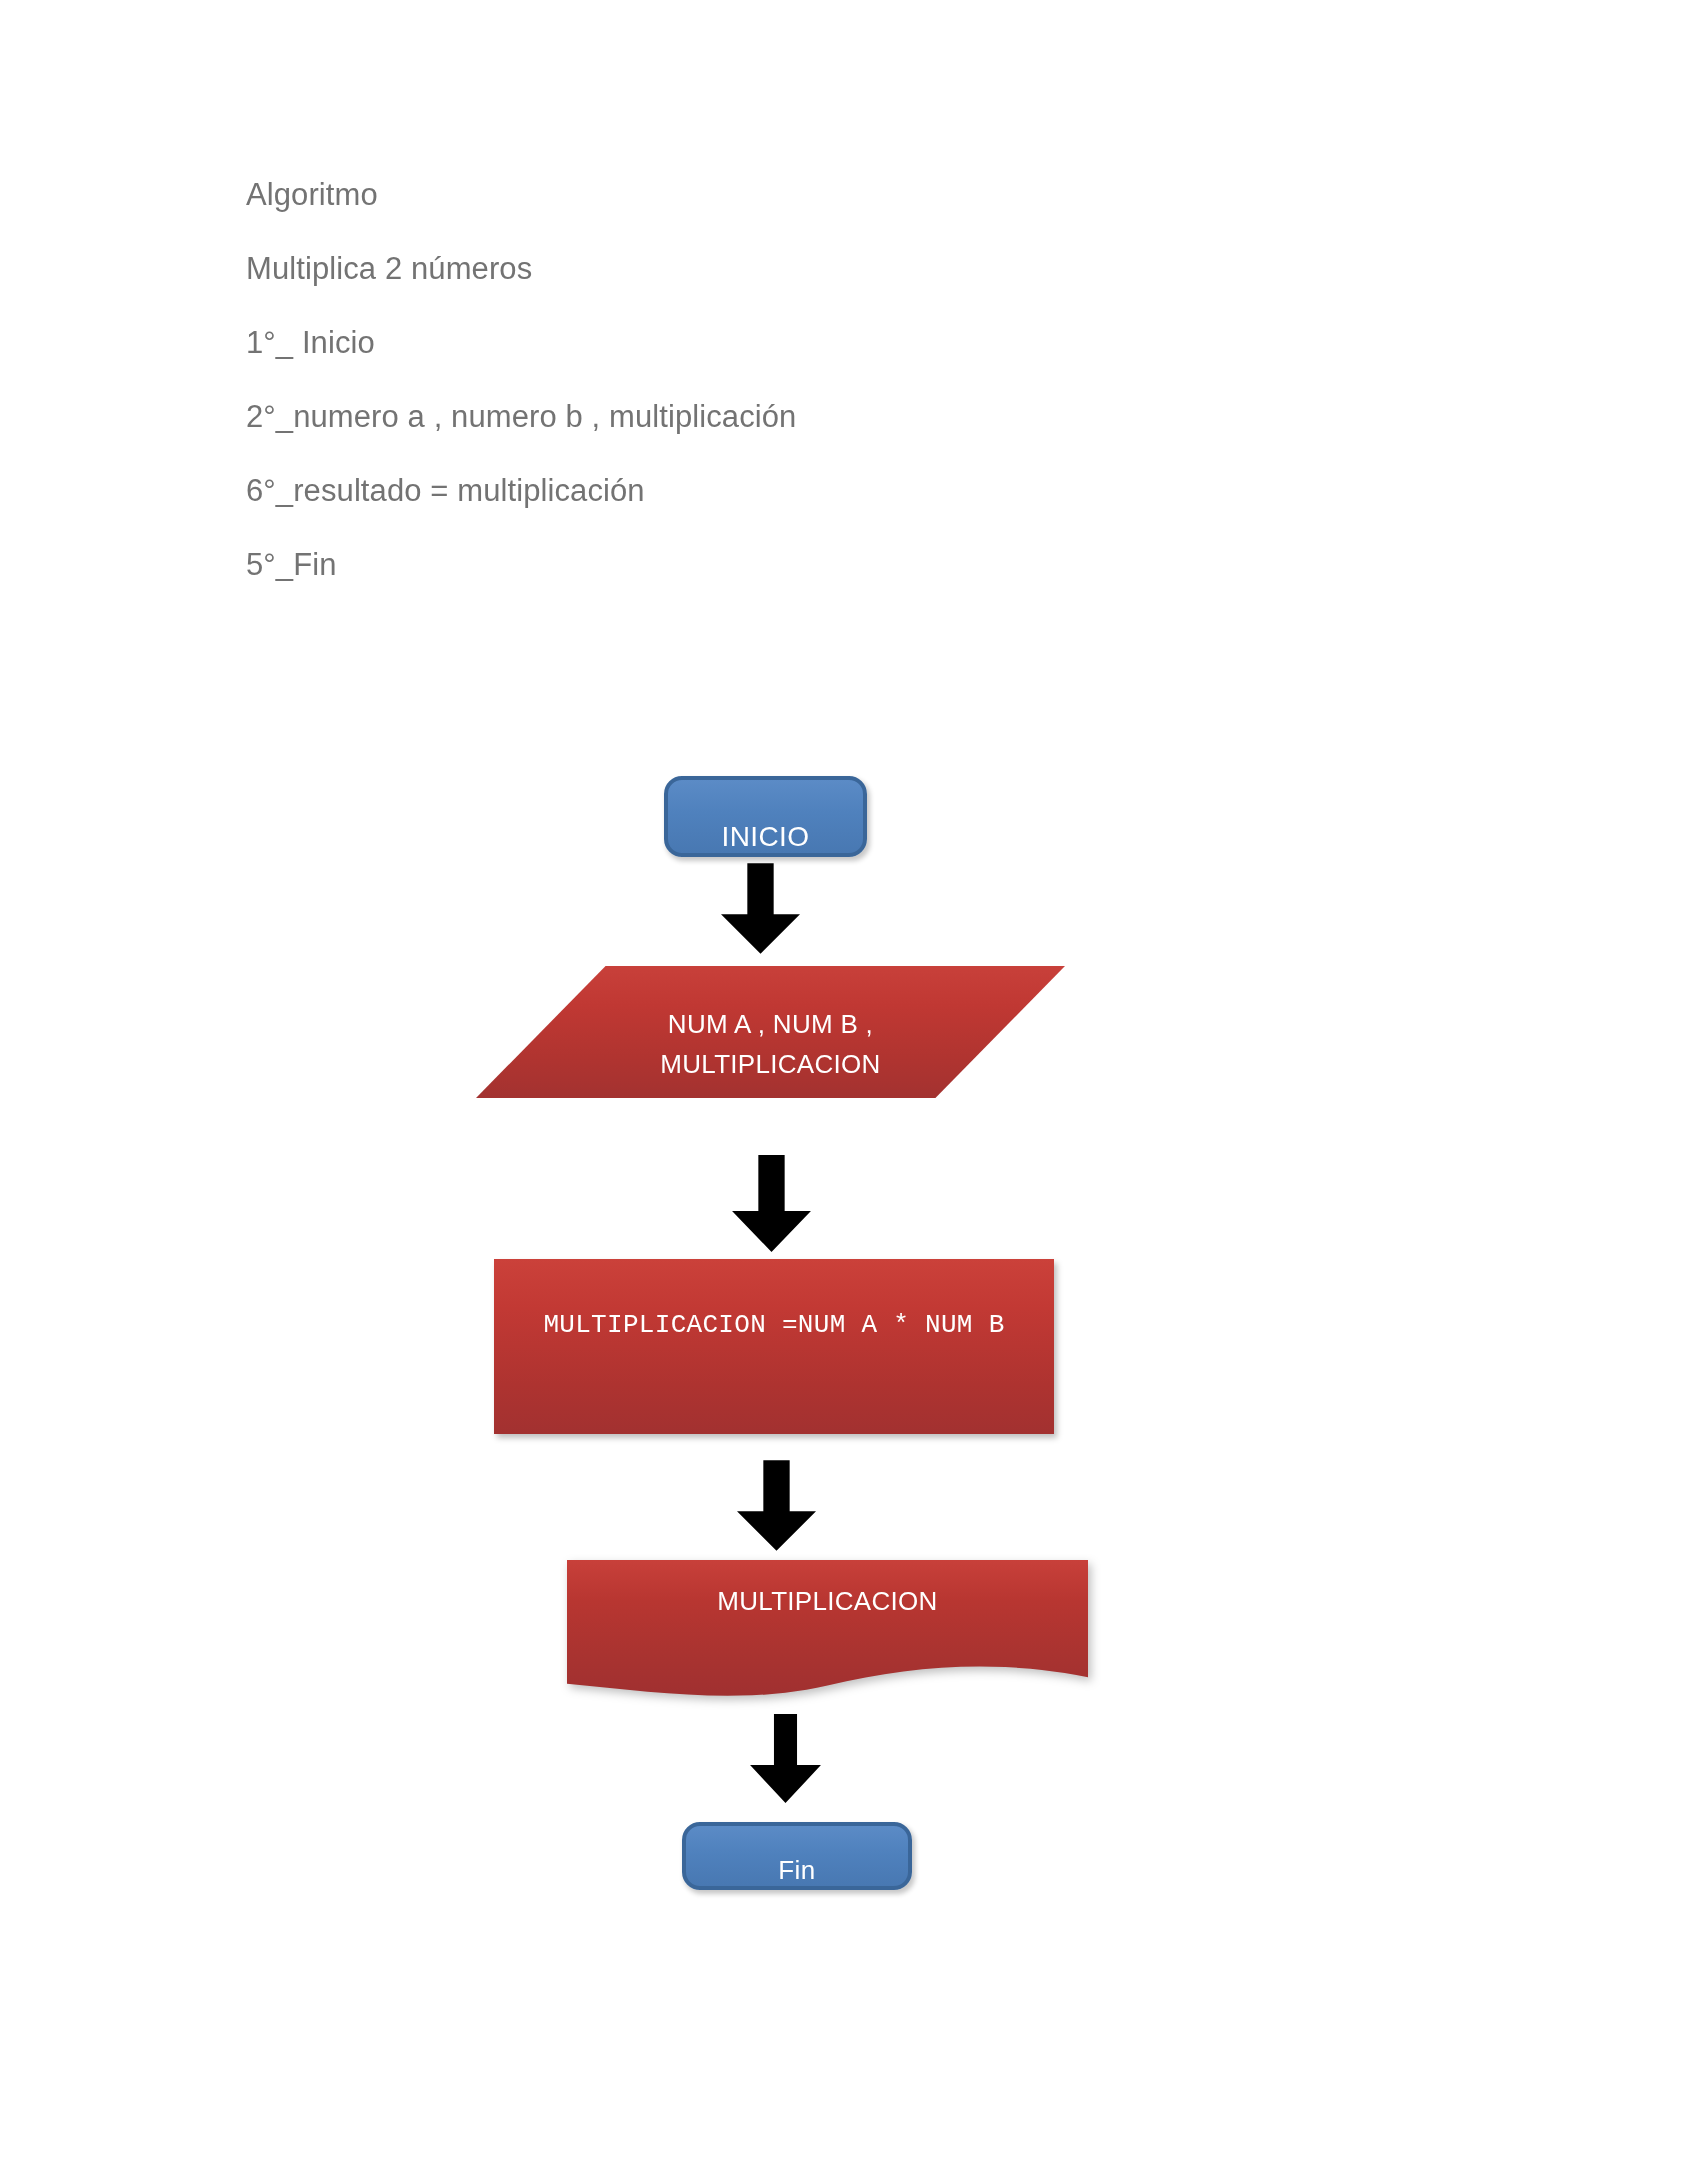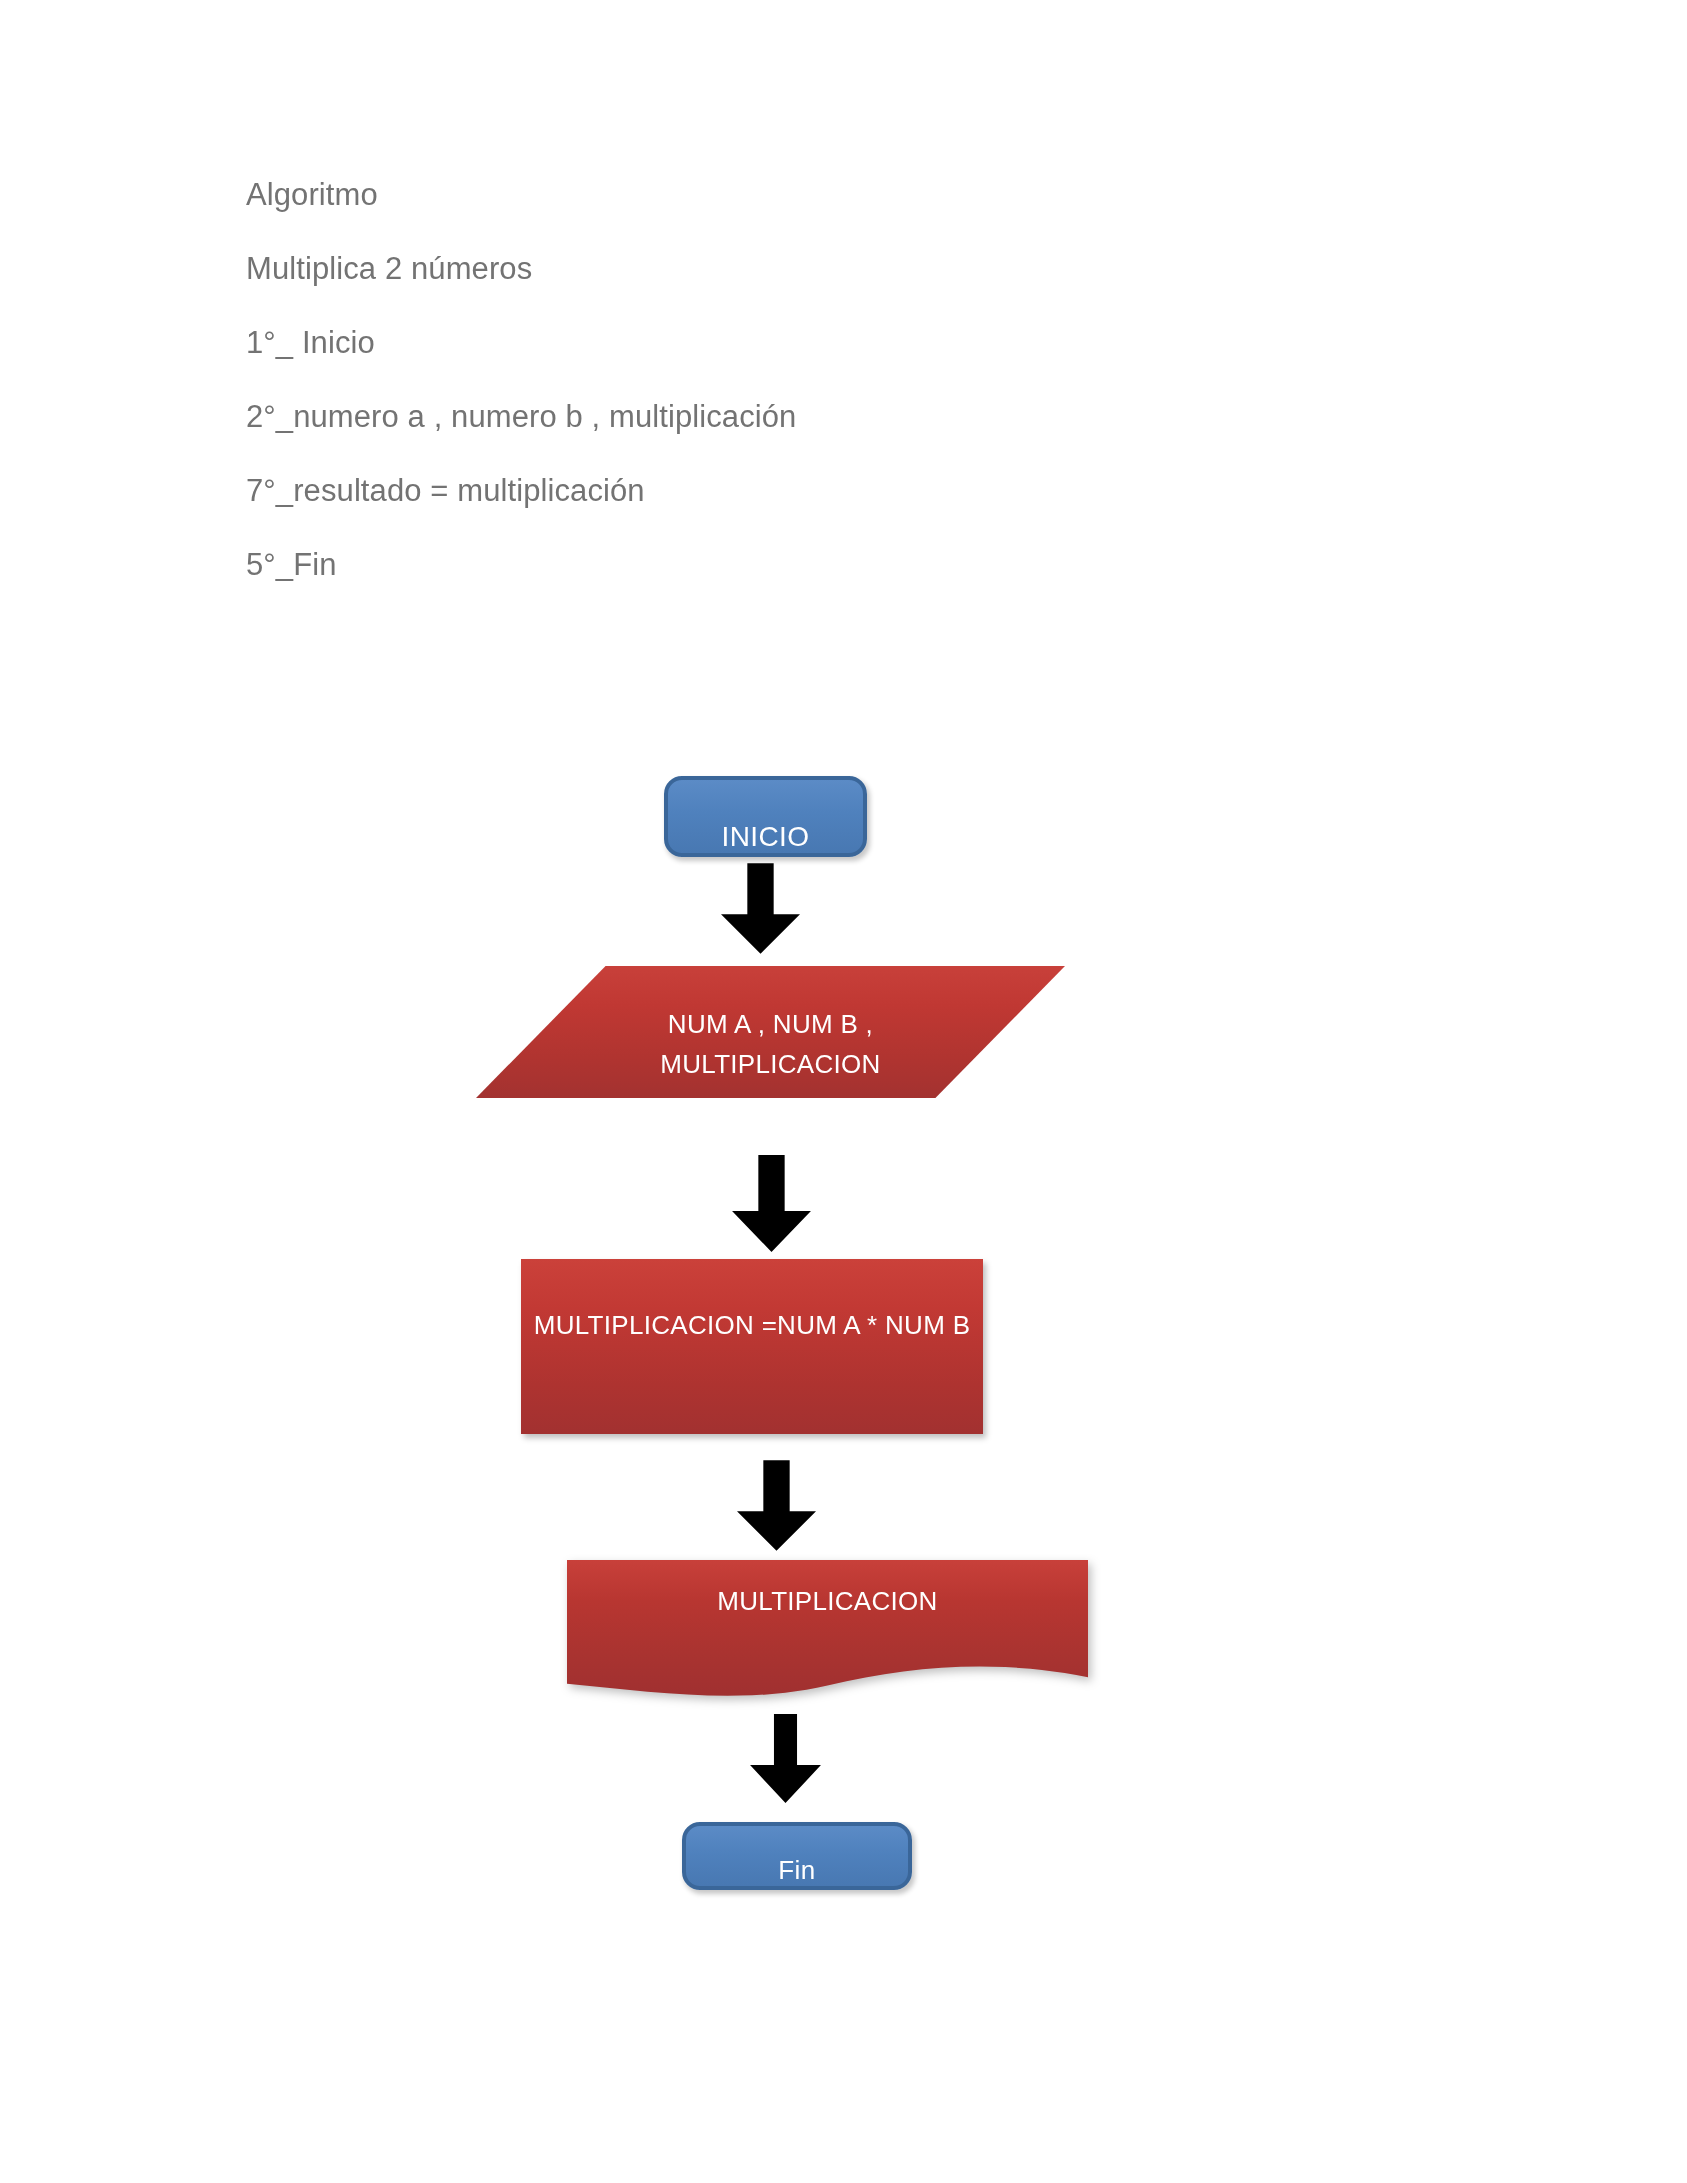--- a/index.html
+++ b/index.html
@@ -99,26 +99,27 @@
     text-align: center;
     color: #FFFFFF;
     font-size: 26px;
     line-height: 40px;
     letter-spacing: 0.3px;
   }
   #node-io .io-text .l2 { display: block; }
 
   
   #node-process {
-    left: 521px;
+    left: 494px;
     top: 1259px;
-    width: 462px;
+    width: 560px;
     height: 175px;
     background: linear-gradient(180deg, #CB413A 0%, #C23934 28%, #AE3330 72%, #A23130 100%);
     box-shadow: 3.3px 4.1px 5.8px rgba(0,0,0,0.25);
+    font-family: Liberation Mono, monospace;
   }
   #node-process .label {
     position: absolute;
     left: 0;
     right: 0;
     top: 51px;
     text-align: center;
     color: #FFFFFF;
     font-size: 26px;
     letter-spacing: 0.3px;
@@ -159,21 +160,21 @@
   #arrow-4 { left: 750px; top: 1714px; width: 71px; height: 89px; }
 </style>
 </head>
 <body>
 
 <div id="algorithm-text">
   <p class="algo-line">Algoritmo</p>
   <p class="algo-line">Multiplica 2 números</p>
   <p class="algo-line">1°_ Inicio</p>
   <p class="algo-line">2°_numero a , numero b , multiplicación</p>
-  <p class="algo-line">7°_resultado = multiplicación</p>
+  <p class="algo-line">6°_resultado = multiplicación</p>
   <p class="algo-line">5°_Fin</p>
 </div>
 
 <div id="flowchart">
 
   <div class="node terminator" id="node-inicio">
     <span class="label">INICIO</span>
   </div>
 
   <div class="arrow" id="arrow-1">

